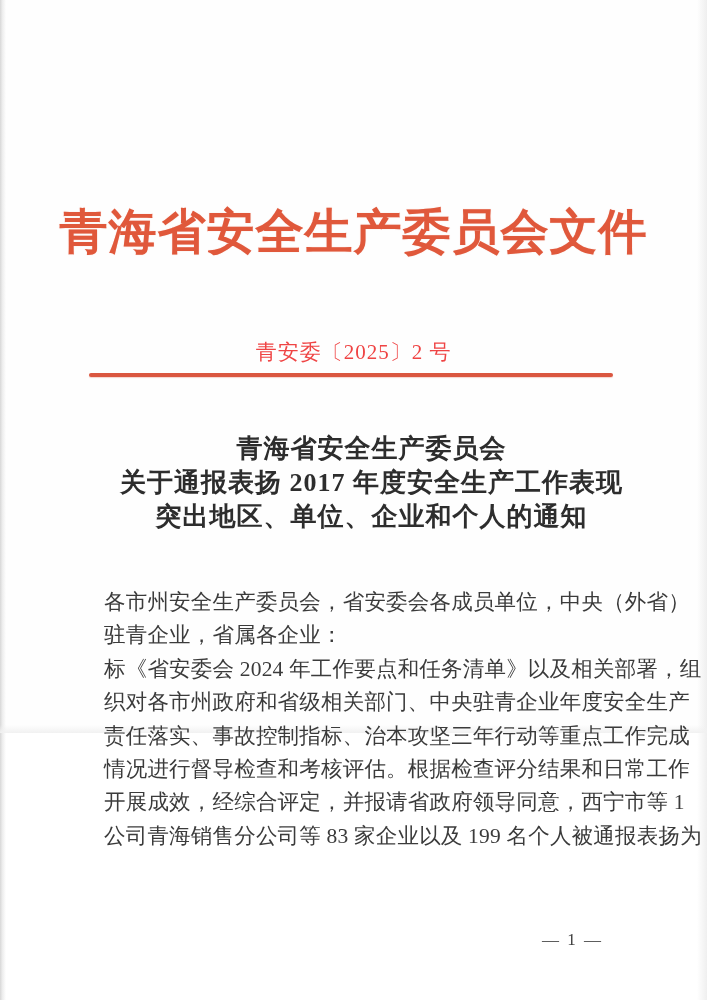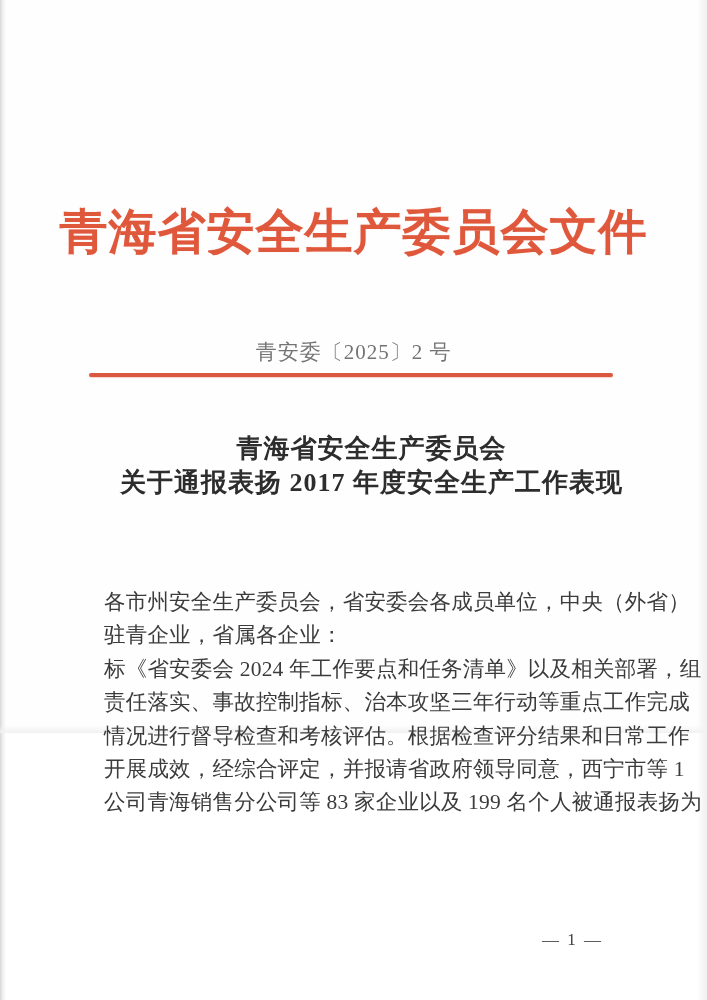--- a/index.html
+++ b/index.html
@@ -45,21 +45,21 @@
     text-shadow: 0 0 1px rgba(224,88,59,0.35);
     white-space: nowrap;
   }
   .doc-number {
     position: absolute;
     left: 0; top: 339px;
     width: 707px;
     text-align: center;
     font-size: 21px;
     line-height: 26px;
-    color: #737373;
+    color: #ef4444;
     letter-spacing: 1px;
   }
   .red-rule {
     position: absolute;
     left: 89px; top: 373px;
     width: 524px; height: 4px;
     background: #da5740;
     border-radius: 2px;
     box-shadow: 0 1px 1px rgba(218,87,64,0.25);
   }
@@ -117,26 +117,28 @@
 
   <div class="red-header">青海省安全生产委员会文件</div>
 
   <div class="doc-number">青安委〔2025〕2 号</div>
 
   <div class="red-rule"></div>
 
   <div class="doc-title">
     <div class="t-line">青海省安全生产委员会</div>
     <div class="t-line">关于通报表扬 2017 年度安全生产工作表现</div>
+    <div class="t-line">突出地区、单位、企业和个人的通知</div>
   </div>
 
   <div class="body-text">
     <div class="b-line">各市州安全生产委员会，省安委会各成员单位，中央（外省）</div>
     <div class="b-line">驻青企业，省属各企业：</div>
     <div class="b-line">标《省安委会 2024 年工作要点和任务清单》以及相关部署，组</div>
+    <div class="b-line">织对各市州政府和省级相关部门、中央驻青企业年度安全生产</div>
     <div class="b-line">责任落实、事故控制指标、治本攻坚三年行动等重点工作完成</div>
     <div class="b-line">情况进行督导检查和考核评估。根据检查评分结果和日常工作</div>
     <div class="b-line">开展成效，经综合评定，并报请省政府领导同意，西宁市等 1</div>
     <div class="b-line">公司青海销售分公司等 83 家企业以及 199 名个人被通报表扬为</div>
   </div>
 
   <div class="page-number">— 1 —</div>
 </div>
 
 </body></html>

